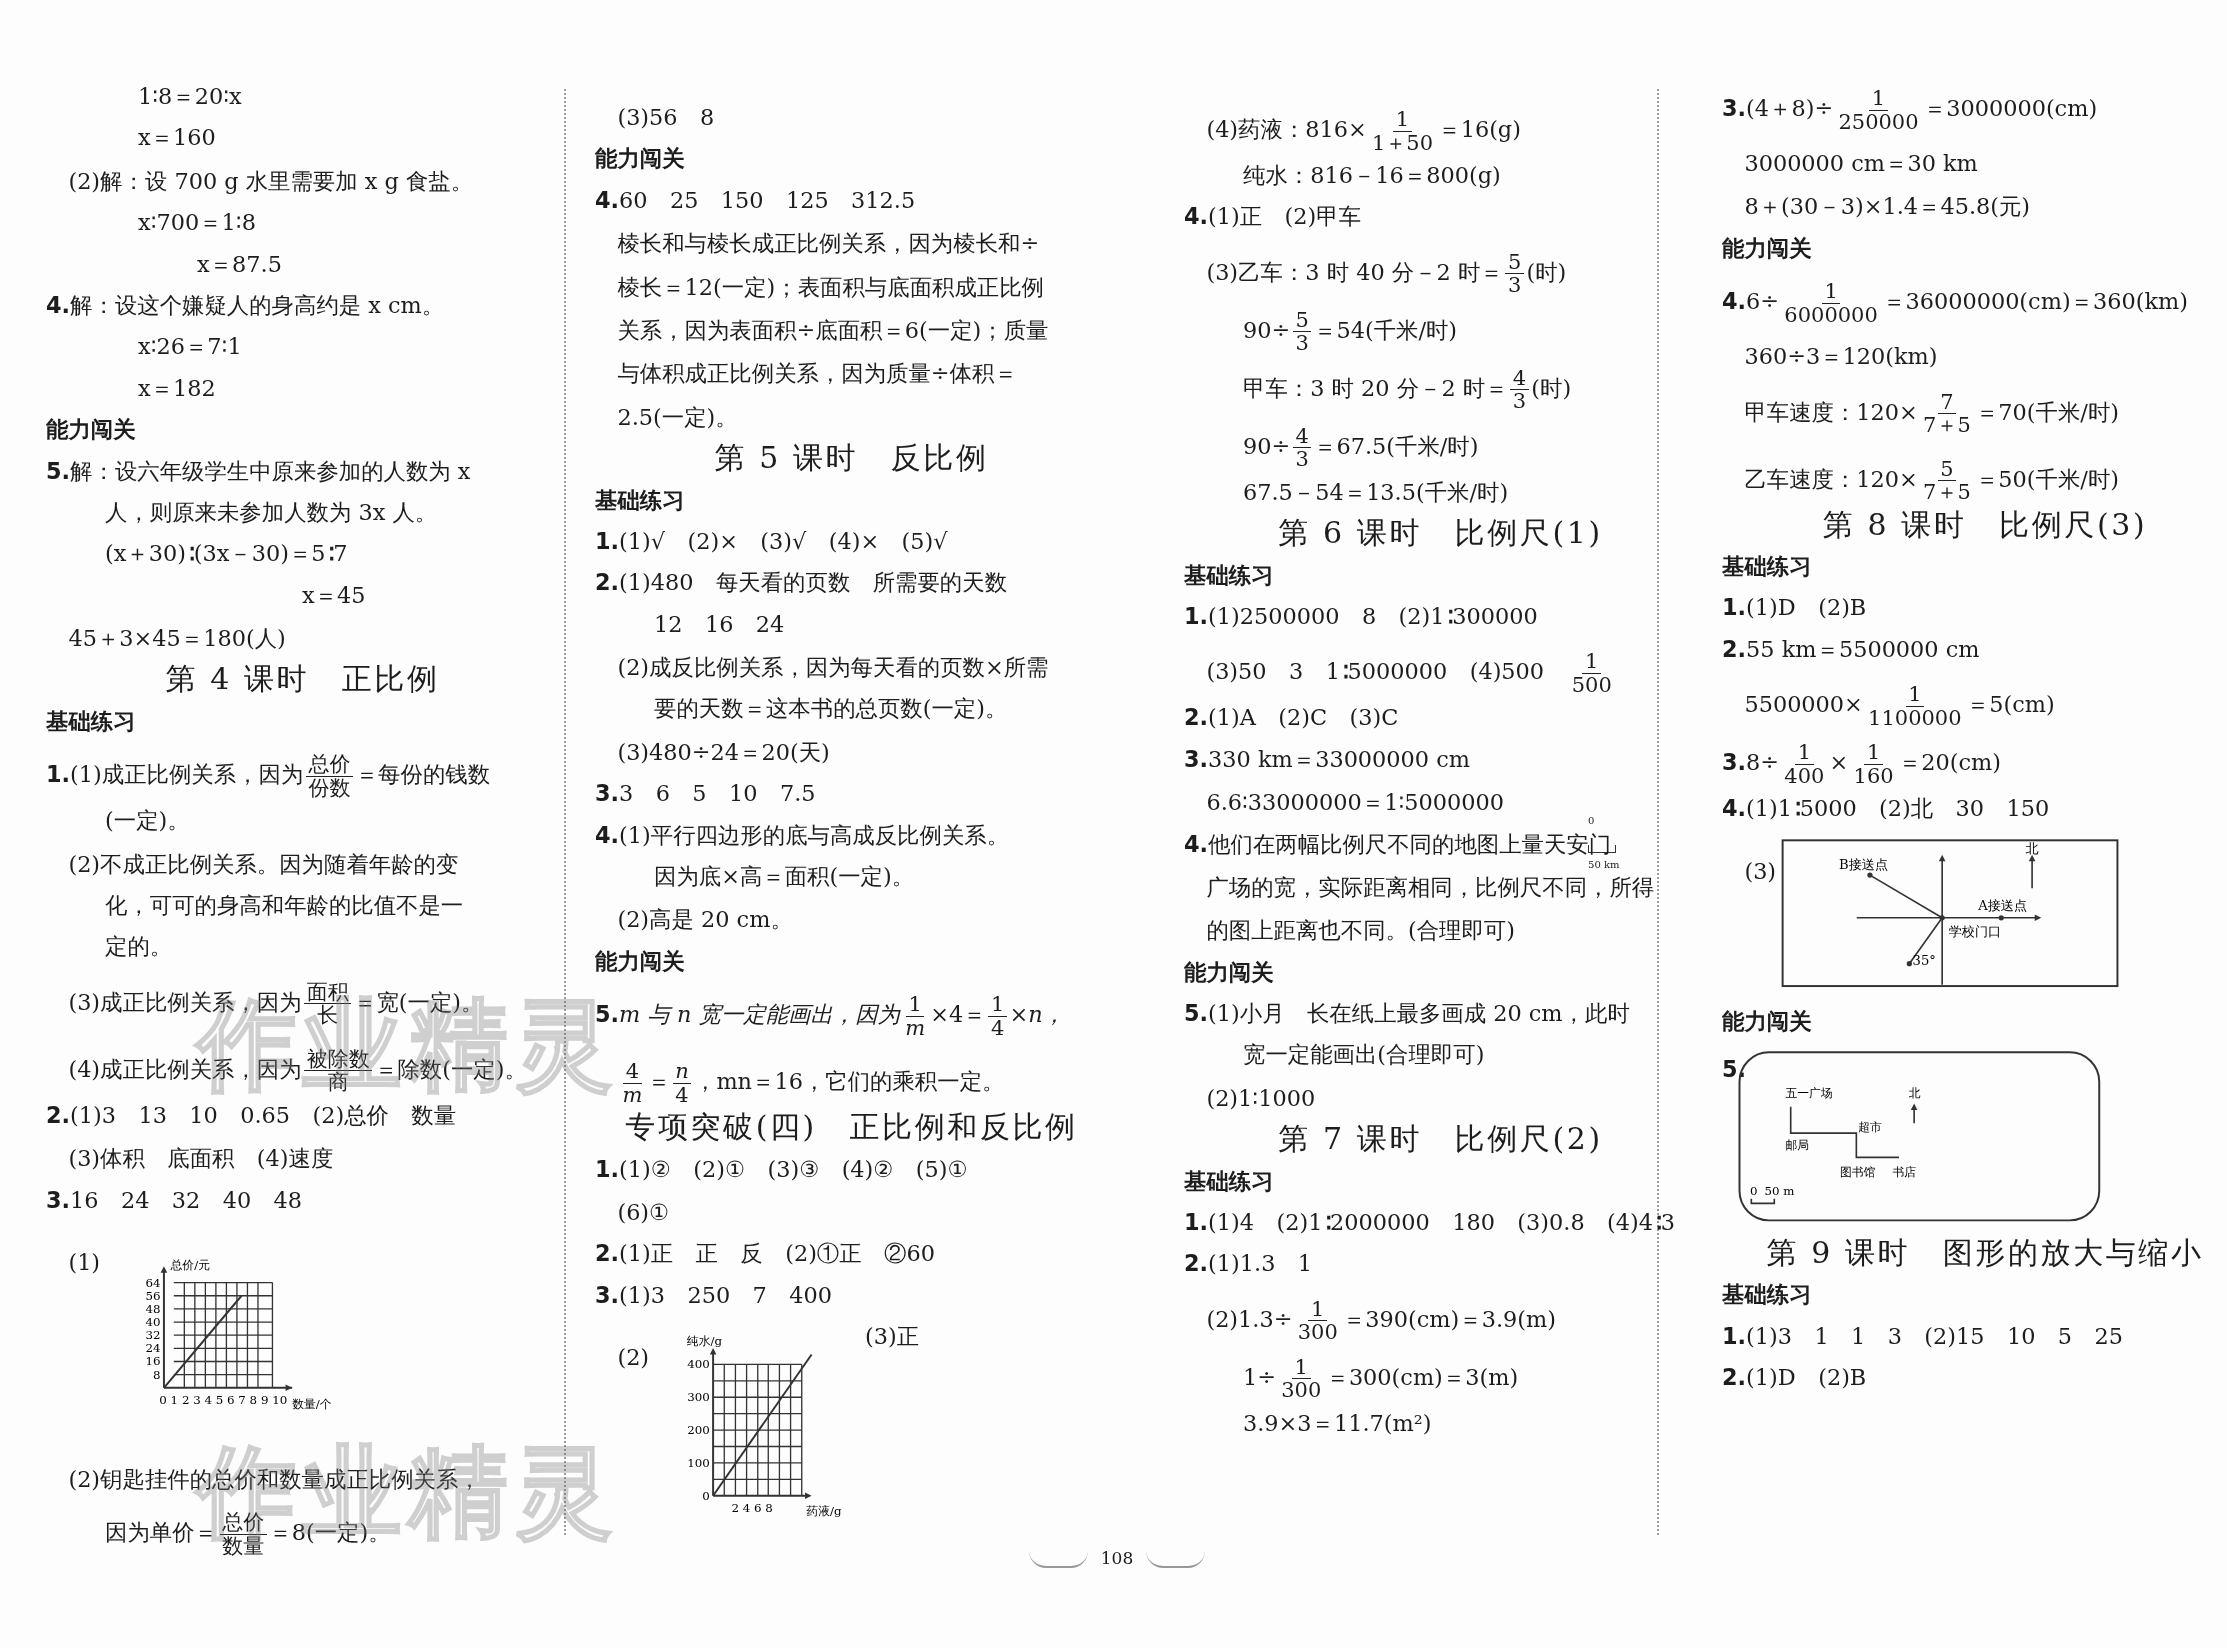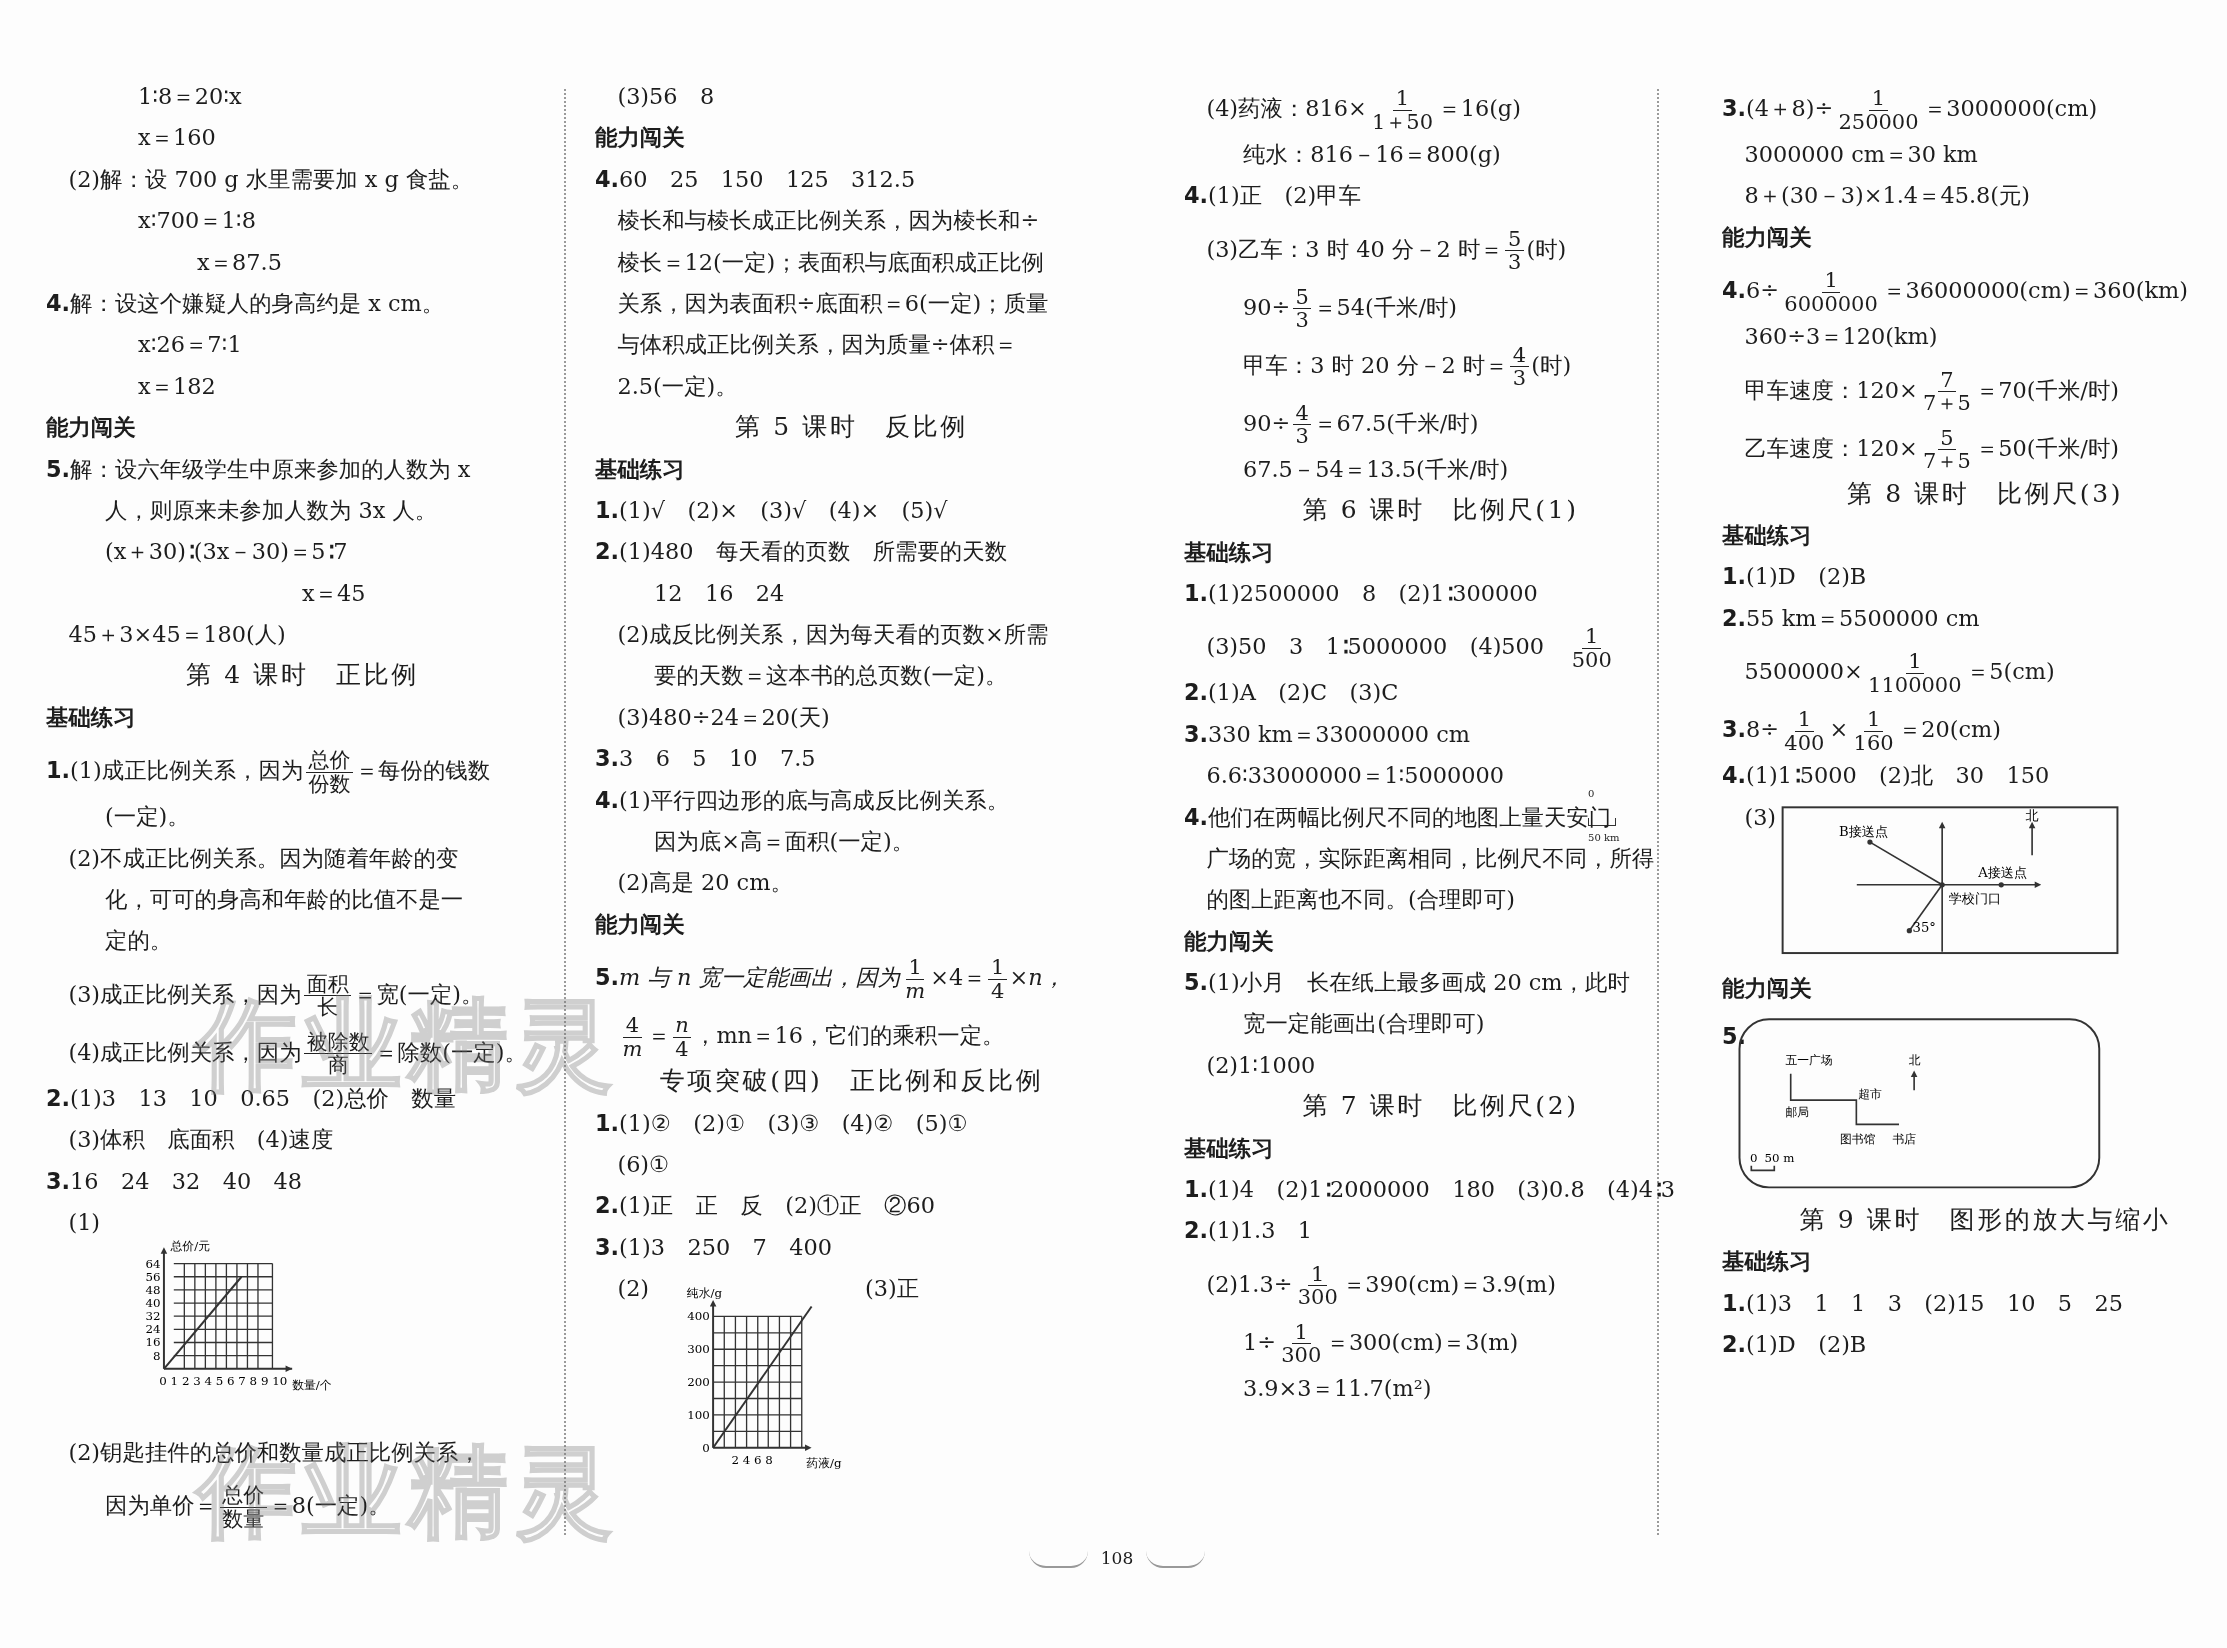--- a/index.html
+++ b/index.html
@@ -3,23 +3,23 @@
 <meta charset="utf-8">
 <style>
   html,body{margin:0;padding:0;background:#fdfdfd;}
   body{width:2227px;height:1648px;position:relative;overflow:hidden;
        font-family:"DejaVu Serif","Liberation Serif",serif;color:#1d1d1d;}
   .col{position:absolute;top:85px;width:513px;}
   #c1{left:46px;} #c2{left:595px;} #c3{left:1184px;} #c4{left:1722px;width:526px;}
   .sep{position:absolute;top:89px;width:0;border-left:2px dotted #9a9a9a;}
   .ln{font-size:22.4px;line-height:22.4px;height:22.4px;margin:0 0 19px 0;white-space:pre;position:relative;}
   .ln.tall{height:46px;line-height:46px;margin-bottom:12px;}
-  .ind1{padding-left:22.4px;} .ind2{padding-left:59px;} .ind3{padding-left:92px;} .ind4{padding-left:151px;}
+  .ind1{padding-left:22.4px;margin-top:21px;} .ind2{padding-left:59px;} .ind3{padding-left:92px;} .ind4{padding-left:151px;}
   .h{font-family:"DejaVu Sans","Liberation Sans",sans-serif;font-weight:bold;font-size:22.4px;}
-  .title{text-align:center;font-size:25px;letter-spacing:2.6px;}
+  .title{text-align:center;font-size:30px;letter-spacing:2.6px;}
   b.n{font-family:"DejaVu Sans","Liberation Sans",sans-serif;font-weight:bold;}
   .frac{display:inline-flex;flex-direction:column;align-items:center;vertical-align:middle;
         font-size:21px;line-height:22.4px;margin:0 2.6px;}
   .frac .num{border-bottom:1.3px solid #222;padding:0 2.6px;}
   .frac .den{padding:0 2.6px;}
   .it{font-style:italic;}
   .chart{position:relative;margin:0 0 13px 0;}
   .footer{position:absolute;left:1012px;top:1548px;width:210px;text-align:center;font-size:17px;}
   .cloud{display:inline-block;width:59px;height:14.5px;border-bottom:2.6px solid #999;
          border-radius:0 0 26px 26px;vertical-align:middle;margin:0 13px;}

